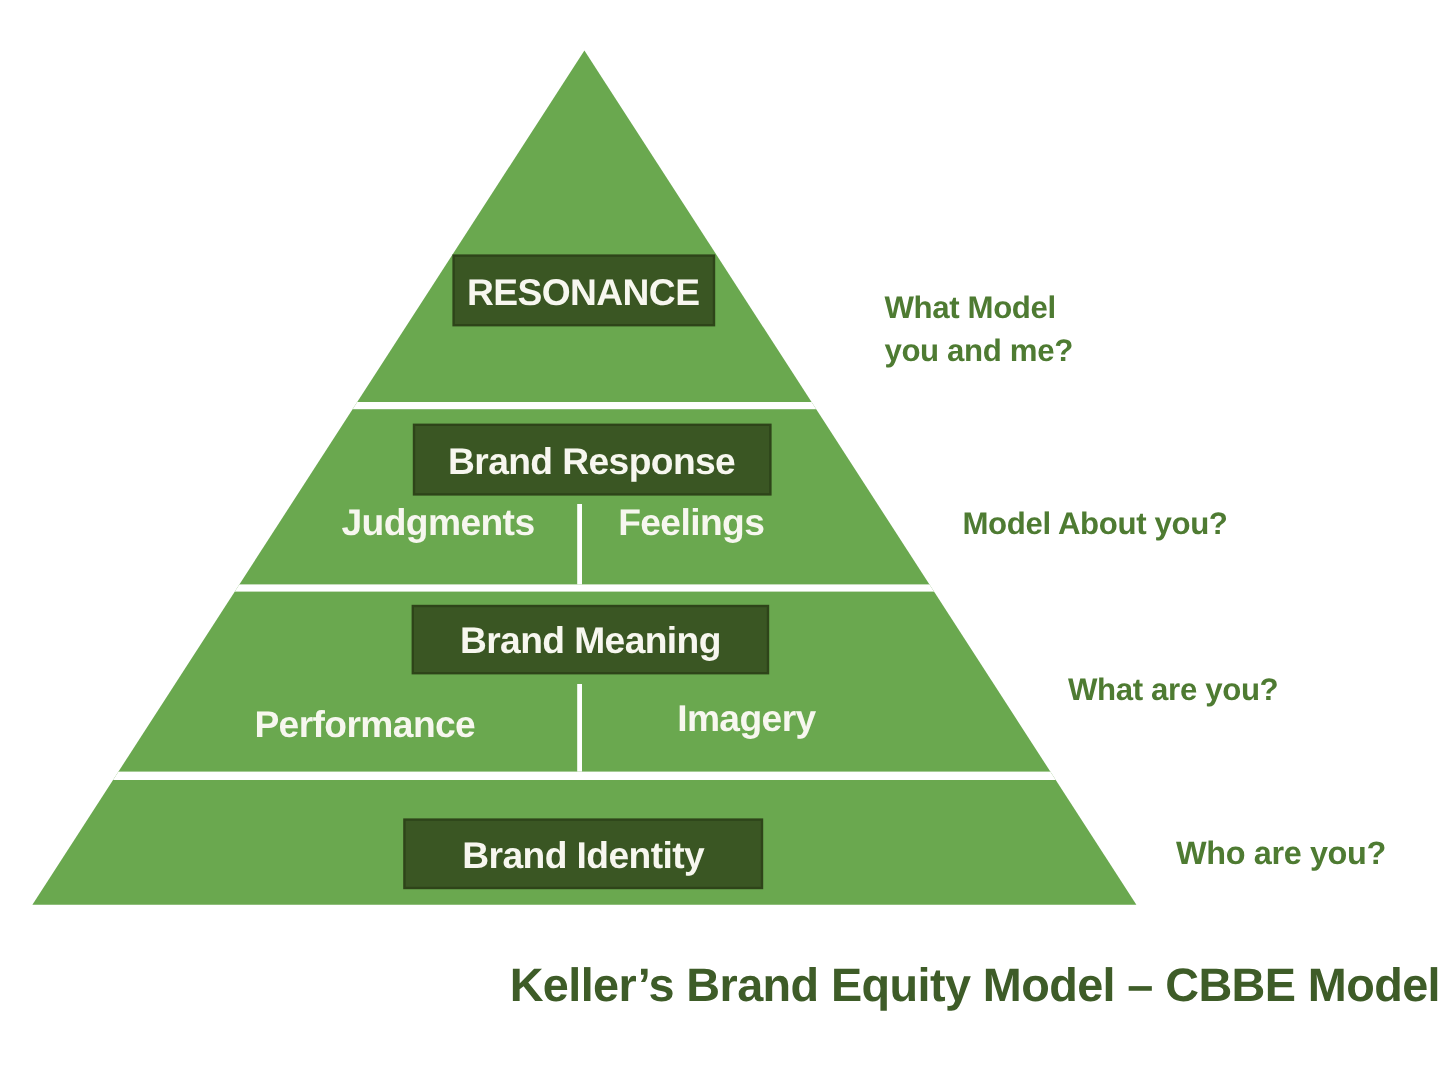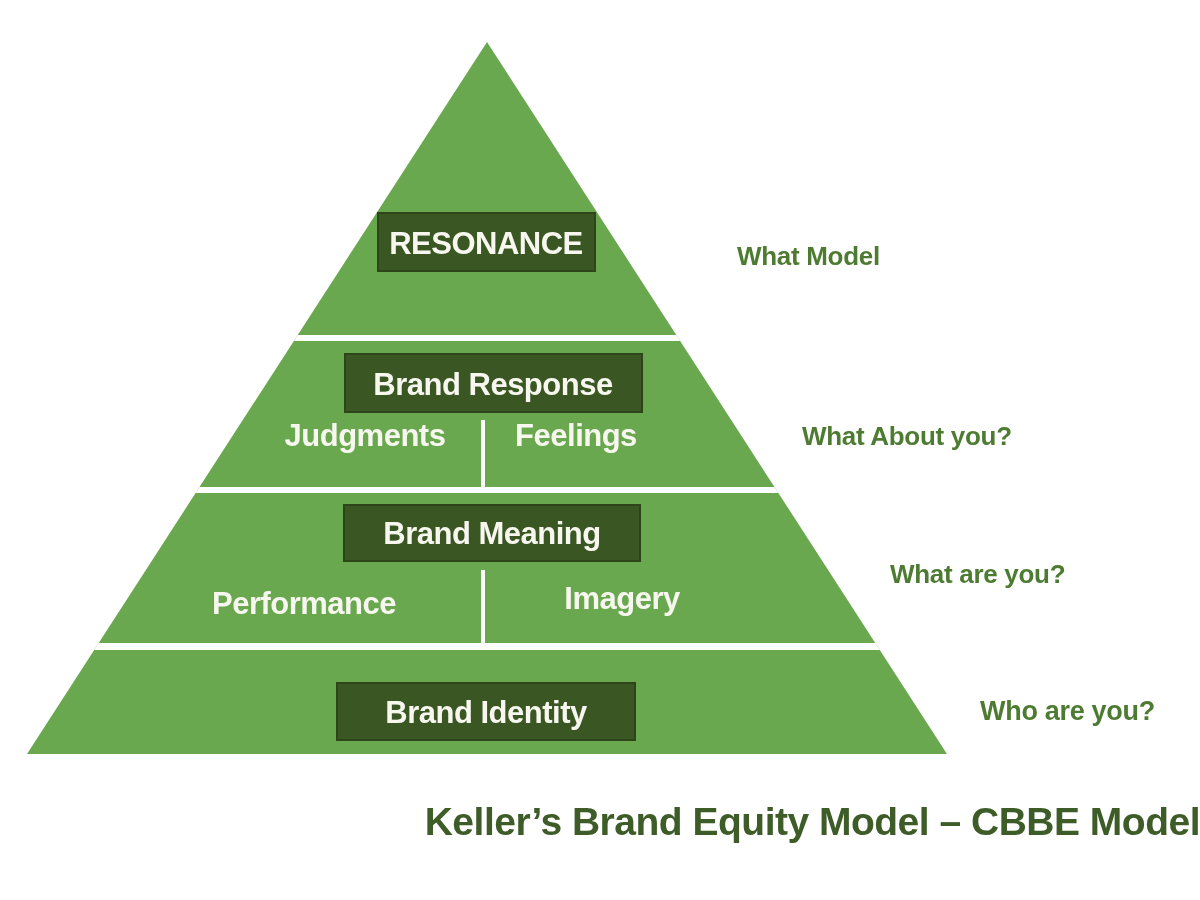--- a/index.html
+++ b/index.html
@@ -81,20 +81,21 @@
     <text class="box-label" x="486" y="723" font-size="31" text-anchor="middle">Brand Identity</text>
 
     <text class="sub-label" x="365" y="446" font-size="31" text-anchor="middle">Judgments</text>
     <text class="sub-label" x="576" y="446" font-size="31" text-anchor="middle">Feelings</text>
     <text class="sub-label" x="304" y="614" font-size="31" text-anchor="middle">Performance</text>
     <text class="sub-label" x="622" y="609" font-size="31" text-anchor="middle">Imagery</text>
   </svg>
 
   <div class="question q-resonance">
     <div>What Model</div>
+    <div>you and me?</div>
   </div>
-  <div class="question q-response">What About you?</div>
+  <div class="question q-response">Model About you?</div>
   <div class="question q-identity">Who are you?</div>
   <div class="question q-meaning">What are you?</div>
 
   <div class="diagram-title">Keller’s Brand Equity Model – CBBE Model</div>
 
 </div>
 
 </body></html>

